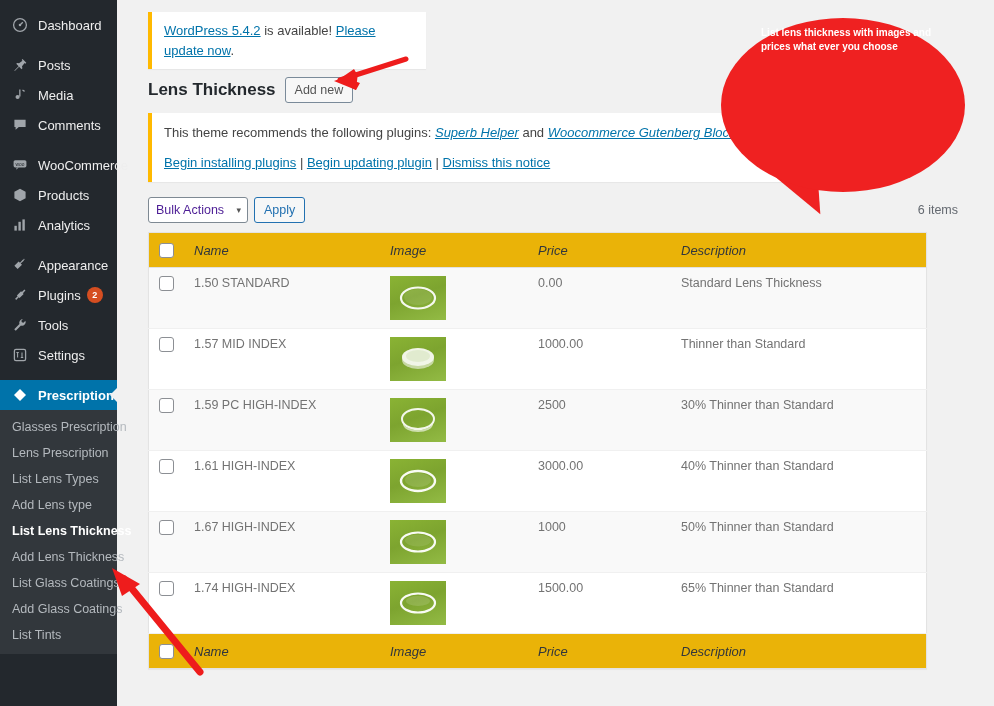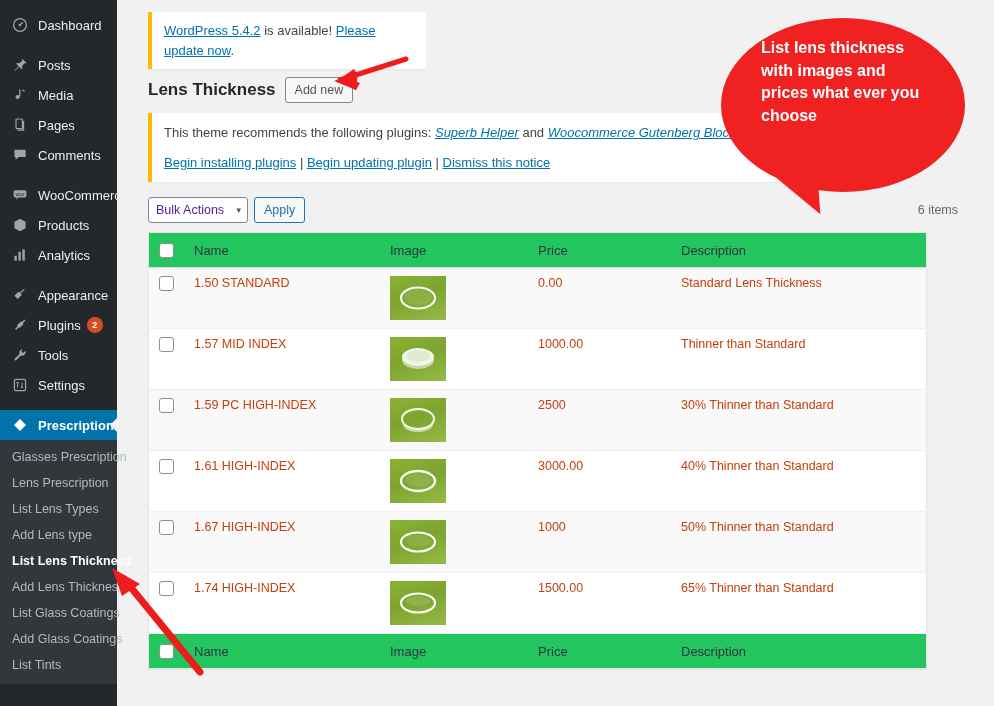--- a/index.html
+++ b/index.html
@@ -133,28 +133,29 @@
   }
 
   
   table.wp-list {
     width: 779px; border-collapse: collapse;
     background: #fff;
     border: 1px solid #e3e3e3;
     box-shadow: 0 1px 1px rgba(0,0,0,.04);
   }
   table.wp-list thead th, table.wp-list tfoot td {
-    background: #22c55e; text-align: left;
+    background: #eab308; text-align: left;
     font-size: 13px; font-weight: 400; color: #32373c;
     padding: 9px 10px; border-bottom: 1px solid #e1e1e1;
     vertical-align: middle;
+    font-style: italic;
   }
   table.wp-list tfoot td { border-bottom: none; border-top: 1px solid #e1e1e1; }
   table.wp-list tbody td {
-    font-size: 12.5px; color: #c2410c;
+    font-size: 12.5px; color: #737373;
     padding: 8px 10px; vertical-align: top;
     border-bottom: 1px solid #f0f0f0;
   }
   table.wp-list tbody tr.alt td { background: #f9f9f9; }
   .col-cb { width: 34px; padding-left: 10px !important; }
   .col-name { width: 196px; }
   .col-image { width: 148px; }
   .col-price { width: 143px; }
   .col-desc { width: auto; }
 
@@ -186,22 +187,22 @@
   }
   #callout .tail {
     position: absolute; left: 48px; bottom: -24px;
     width: 0; height: 0;
     border-style: solid;
     border-width: 0 42px 40px 8px;
     border-color: transparent #ef2121 transparent transparent;
     transform: rotate(-4deg);
   }
   #callout .ctext {
-    position: absolute; left: 40px; top: 19px; width: 172px;
-    color: #fff; font-size: 16px; font-weight: bold;
+    position: absolute; left: 40px; top: 8px; width: 172px;
+    color: #fff; font-size: 10px; font-weight: bold;
     line-height: 1.42;
     z-index: 2;
   }
 
   
   .arrow { position: absolute; pointer-events: none; z-index: 35; }
   #arrow-addnew { left: 316px; top: 56px; }
   #arrow-sidebar { left: 100px; top: 560px; }
 </style>
 </head>
@@ -237,29 +238,20 @@
       <span class="mi-ico">
         <svg viewBox="0 0 20 20" fill="currentColor">
             <circle cx="7" cy="12.5" r="2.6"></circle>
             <path d="M9 3h1.6v9H9z"></path>
             <path d="M13.5 3.2l2.6 1.6-.8 1.3-2.6-1.6z"></path>
           </svg>
       </span>
       <span class="menu-label">Media</span>
     </div>
 
-    <div class="menu-item">
-      <span class="mi-ico">
-        <svg viewBox="0 0 20 20" fill="currentColor">
-            <rect x="5" y="2.5" width="8" height="12" rx="1" fill="none" stroke="currentColor" stroke-width="1.5"></rect>
-            <path d="M14.5 5v11.5H7" fill="none" stroke="currentColor" stroke-width="1.5"></path>
-          </svg>
-      </span>
-      <span class="menu-label">Pages</span>
-    </div>
 
     <div class="menu-item">
       <span class="mi-ico">
         <svg viewBox="0 0 20 20" fill="currentColor">
             <path d="M3 3.5h14v9H8.5L4.5 16v-3.5H3z"></path>
           </svg>
       </span>
       <span class="menu-label">Comments</span>
     </div>
 

